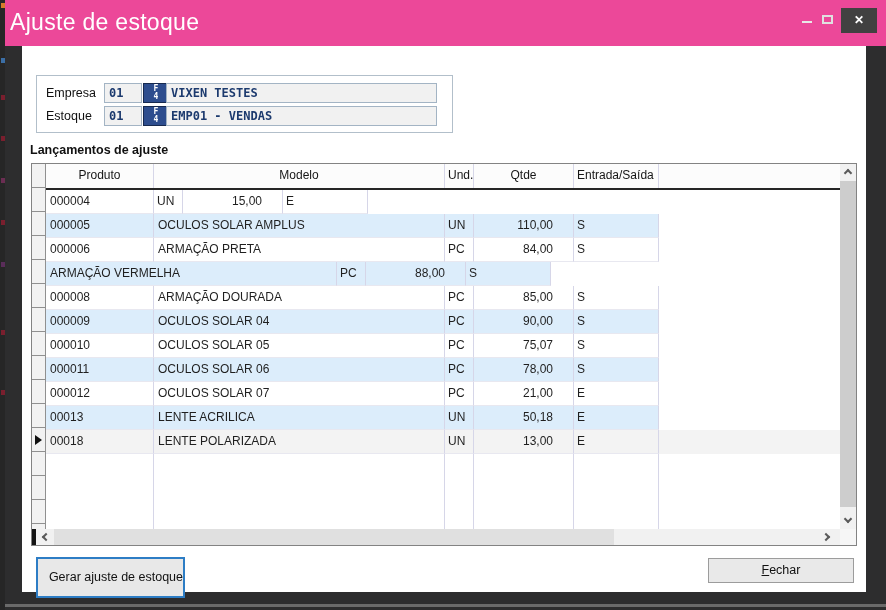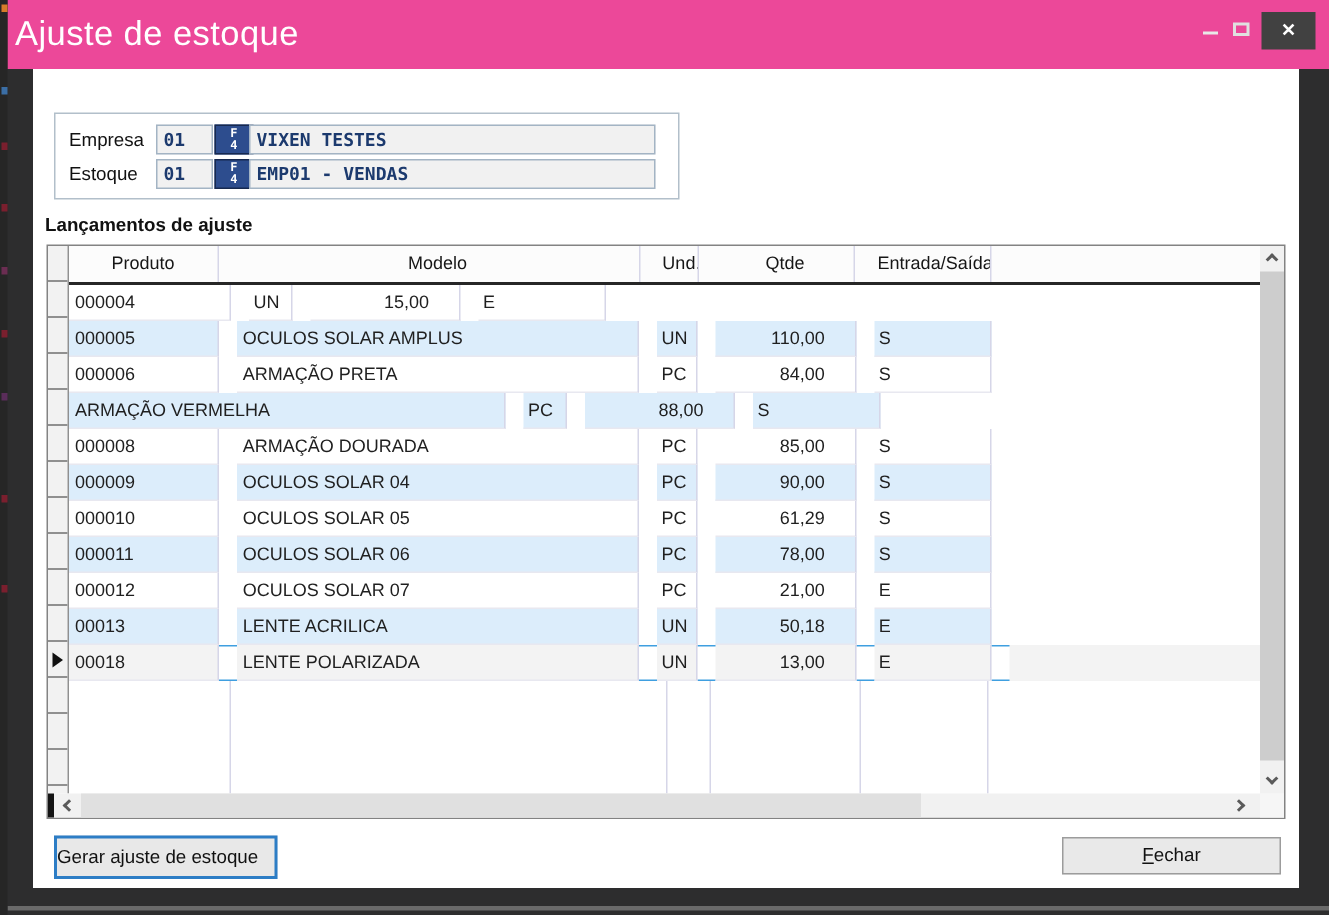--- a/index.html
+++ b/index.html
@@ -37,21 +37,21 @@
 
   
   .grid { position:absolute; left:9px; top:117px; width:826px; height:383px; border:1px solid #838383; background:#fff; }
   .indicator { position:absolute; left:0; top:0; width:14px; height:365px;
                background:repeating-linear-gradient(to bottom, #f2f2f2 0 23px, #909090 23px 24px);
                border-right:1px solid #909090; }
   .row-marker { position:absolute; left:3px; top:271px; width:0; height:0;
                 border-left:7px solid #111; border-top:5px solid transparent; border-bottom:5px solid transparent; }
   .main { position:absolute; left:14px; top:0; width:794px; height:365px; overflow:hidden; }
 
-  .hrow { display:flex; width:794px;gap:12px; }
+  .hrow { display:flex; width:794px; }
   .cell { height:24px; border-right:1px solid #d6d6e8; overflow:hidden; white-space:nowrap;
           font-size:12px; line-height:23px; color:#1f1f1f; }
   .c1 { width:108px; padding-left:4px; }
   .c2 { width:291px; padding-left:4px; }
   .c3 { width:29px;  padding-left:3px; }
   .c4 { width:100px; padding-right:20px; text-align:right; }
   .c5 { width:85px;  padding-left:3px; }
   .c6 { width:181px; border-right:none; }
 
   .ghead { border-bottom:2px solid #262626; background:#fcfcfc; }
@@ -76,22 +76,22 @@
   .chev.down  { transform:rotate(225deg); top:4px; }
   .chev.left  { transform:rotate(-45deg); left:6px; top:5px; }
   .chev.right { transform:rotate(135deg); left:3px; top:5px; }
 
   .hscroll { position:absolute; left:0; top:365px; width:824px; height:16px; background:#f1f1f1; }
   .hblack { position:absolute; left:0; top:0; width:4px; height:16px; background:#141414; }
   .hthumb { position:absolute; left:22px; top:0; width:560px; height:16px; background:#e0e0e0; }
   .corner { position:absolute; left:808px; top:0; width:16px; height:16px; background:#f6f6f6; }
 
   
-  .btn-generate { position:absolute; left:14px; top:511px; width:149px; height:29px; background:#e8e8e8;
-                  border:2px solid #2d7dc5; font-size:12.5px; color:#111; text-align:left; line-height:23px; cursor:pointer; }
+  .btn-generate { position:absolute; left:14px; top:511px; width:149px; height:41px; background:#e8e8e8;
+                  border:2px solid #2d7dc5; font-size:12.5px; color:#111; text-align:right; line-height:23px; cursor:pointer; }
   .btn-closeform { position:absolute; left:686px; top:512px; width:146px; height:25px; background:#e9e9e9;
                    border:1px solid #9c9c9c; font-size:12.5px; color:#111; text-align:center; line-height:23px; cursor:pointer; }
   .uline { text-decoration:underline; }
 </style>
 </head>
 <body>
 
 <div class="edge-strip">
   <i style="top:3px;background:#d77b2a"></i>
   <i style="top:58px;background:#3b6ea5"></i>
@@ -185,21 +185,21 @@
         <div class="cell c2">OCULOS SOLAR 04</div>
         <div class="cell c3">PC</div>
         <div class="cell c4">90,00</div>
         <div class="cell c5">S</div>
         <div class="cell c6"></div>
       </div>
       <div class="hrow grow">
         <div class="cell c1">000010</div>
         <div class="cell c2">OCULOS SOLAR 05</div>
         <div class="cell c3">PC</div>
-        <div class="cell c4">61,29</div>
+        <div class="cell c4">75,07</div>
         <div class="cell c5">S</div>
         <div class="cell c6"></div>
       </div>
       <div class="hrow grow">
         <div class="cell c1">000011</div>
         <div class="cell c2">OCULOS SOLAR 06</div>
         <div class="cell c3">PC</div>
         <div class="cell c4">78,00</div>
         <div class="cell c5">S</div>
         <div class="cell c6"></div>

